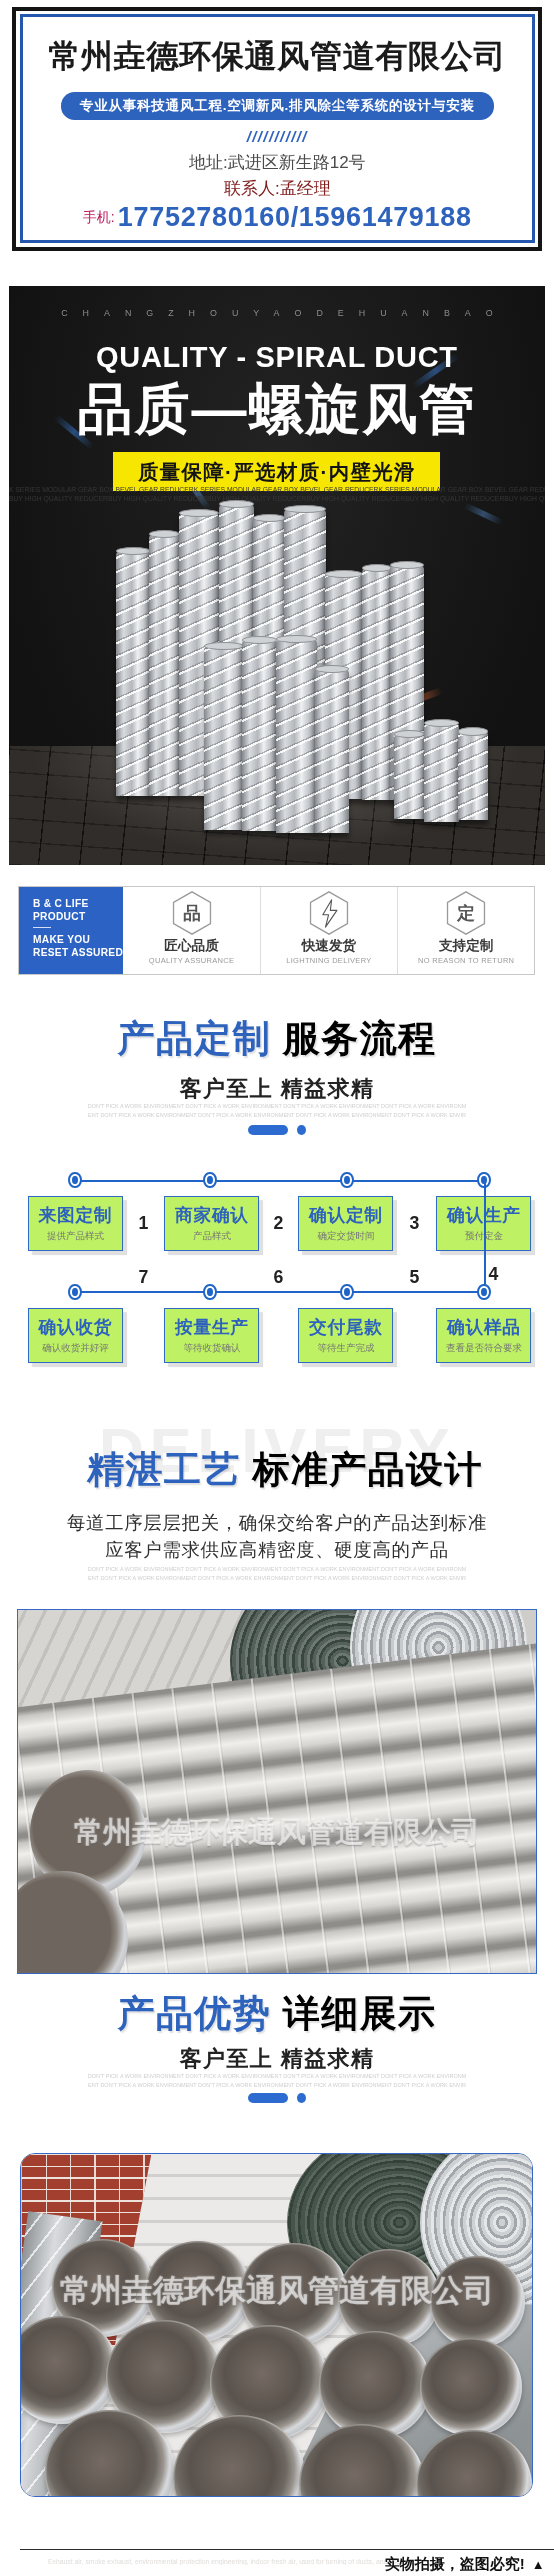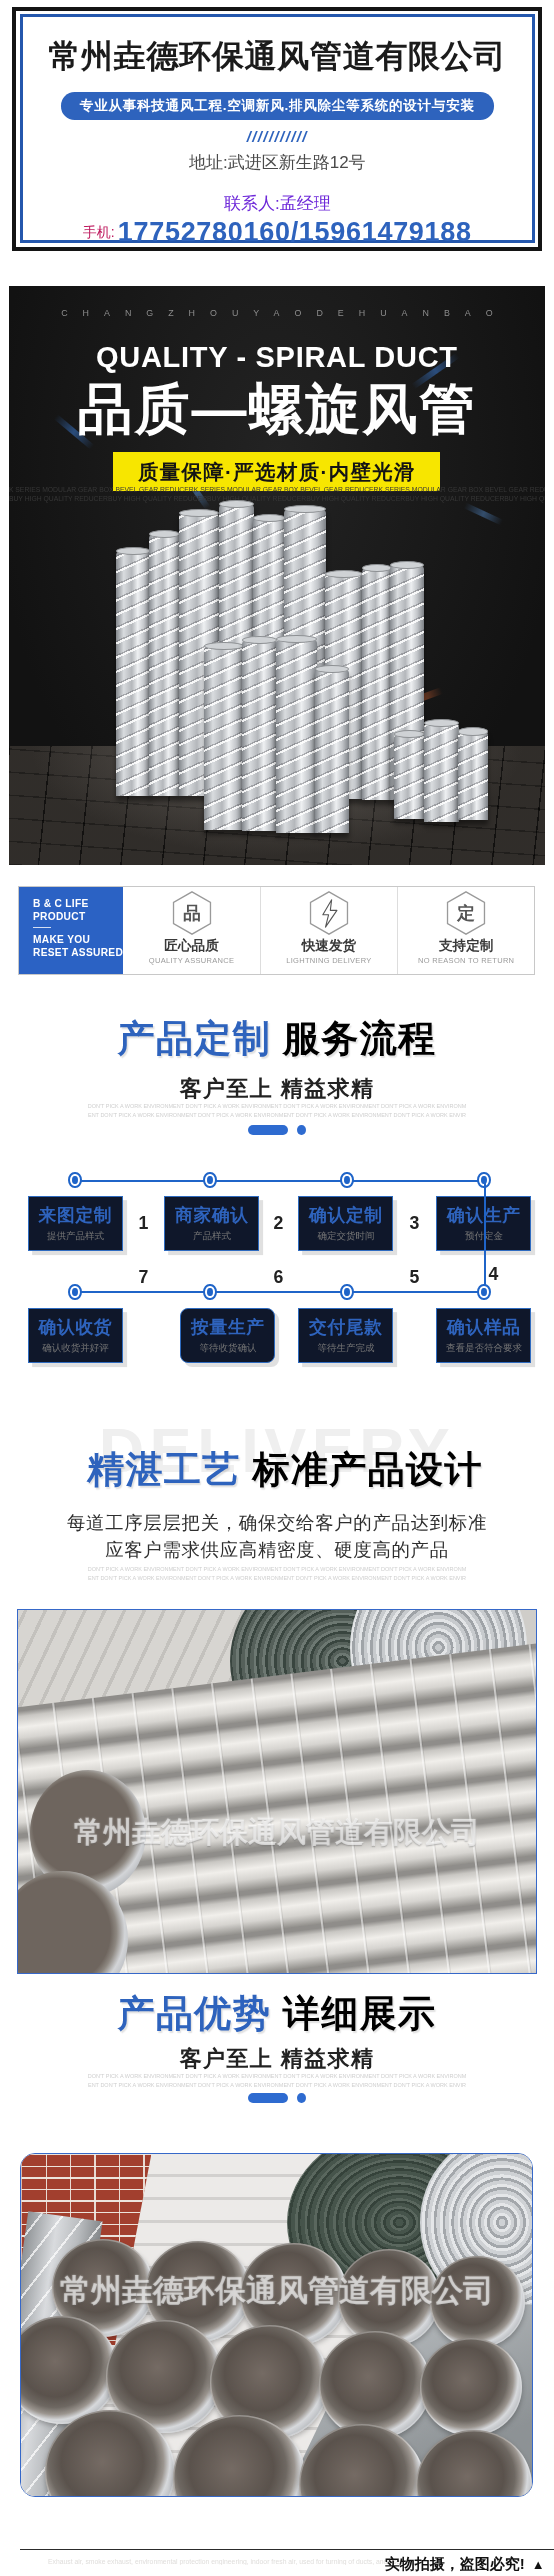--- a/index.html
+++ b/index.html
@@ -7,21 +7,21 @@
         font-family:"Liberation Sans","DejaVu Sans",sans-serif;}
 
   
   .hcard{position:absolute;top:6.8px;left:12.3px;width:530px;height:244px;border:4.1px solid #141414;box-sizing:border-box;background:#fff;}
   .hcard-inner{position:absolute;inset:3.4px;border:3.4px solid #2457ad;box-sizing:border-box;text-align:center;}
   .company{margin-top:17.7px;font-size:32px;font-weight:900;color:#1b1b1b;letter-spacing:0.7px;}
   .pill{display:inline-block;margin-top:13.6px;background:#2e63bd;color:#fff;font-size:13.6px;font-weight:700;
         padding:4.8px 19px;border-radius:13.6px;letter-spacing:0.7px;}
   .slashes{margin-top:8.2px;color:#2e63bd;font-size:15px;font-weight:800;font-style:italic;letter-spacing:1.4px;}
   .addr{margin-top:5.5px;font-size:17px;color:#4a4a4a;}
-  .contact{margin-top:18px;font-size:17px;color:#6d28d9;}
+  .contact{margin-top:3px;font-size:17px;color:#7f1d1d;}
   .phone-row{margin-top:2.7px;}
   .phone-label{font-size:14px;color:#be185d;vertical-align:4.1px;}
   .phone-nums{font-size:27px;font-weight:900;color:#2e63bd;letter-spacing:0.7px;}
 
   
   .hero{position:absolute;top:286px;left:8.9px;width:536px;height:579px;overflow:hidden;
         background:radial-gradient(ellipse at 50% 30%,#232323,#121212 75%);}
   .hero-letters{position:absolute;top:22px;width:100%;text-align:center;color:#8d8d8d;font-size:8.9px;
         letter-spacing:15px;text-indent:15px;white-space:nowrap;}
   .hero-en{position:absolute;top:55px;width:100%;text-align:center;color:#fff;font-size:29px;font-weight:800;letter-spacing:0.7px;}
@@ -69,21 +69,21 @@
   .bluedash{position:absolute;width:100%;text-align:center;}
   .bluedash .bar{display:inline-block;width:40px;height:10.2px;border-radius:5.5px;background:#2e6bd0;vertical-align:middle;}
   .bluedash .pt{display:inline-block;width:8.9px;height:10.2px;border-radius:50%;background:#2e6bd0;vertical-align:middle;margin-left:8.2px;}
 
   
   .flow{position:absolute;top:1155px;left:18.4px;width:517px;height:225px;}
   .fline{position:absolute;height:2px;background:#1f64c8;}
   .vline{position:absolute;width:2px;background:#1f64c8;}
   .node{position:absolute;width:13.6px;height:16.4px;border:2px solid #1f64c8;border-radius:50%;background:#fff;box-sizing:border-box;}
   .node i{position:absolute;left:2px;top:2px;width:5.5px;height:8.2px;border-radius:50%;background:#1f64c8;}
-  .fbox{position:absolute;width:95px;height:55px;background:#0f172a;border:1.4px solid #2e6bc0;box-sizing:border-box;
+  .fbox{position:absolute;width:95px;height:55px;background:#bef264;border:1.4px solid #2e6bc0;box-sizing:border-box;
         text-align:center;box-shadow:4.1px 4.1px 0 rgba(0,0,0,.12);}
   .fbox .t{font-size:17.7px;font-weight:900;color:#2e63bd;margin-top:6.1px;letter-spacing:0.7px;}
   .fbox .s{font-size:9.5px;color:#757575;margin-top:3.4px;}
   .fnum{position:absolute;font-size:17.7px;color:#222;font-weight:600;}
 
   
   .craft-wm{position:absolute;top:1414px;width:100%;text-align:center;font-size:63px;font-weight:900;
         color:#efefef;letter-spacing:5.5px;}
   .craft-line{position:absolute;width:100%;text-align:center;font-size:18.4px;color:#2f2f2f;letter-spacing:0.7px;}
 
@@ -264,21 +264,21 @@
       </div>
 
     <div class="fnum" style="left:120px;top:112px;">7</div>
     <div class="fnum" style="left:255px;top:112px;">6</div>
     <div class="fnum" style="left:391px;top:112px;">5</div>
 
     <div class="fbox" style="left:9.5px;top:153px;">
       <div class="t">确认收货</div>
       <div class="s">确认收货并好评</div>
     </div>
-    <div class="fbox" style="left:162px;top:153px;border-radius:8px;">
+    <div class="fbox" style="left:146px;top:153px;">
       <div class="t">按量生产</div>
       <div class="s">等待收货确认</div>
     </div>
     <div class="fbox" style="left:280px;top:153px;">
       <div class="t">交付尾款</div>
       <div class="s">等待生产完成</div>
     </div>
     <div class="fbox" style="left:418px;top:153px;">
       <div class="t">确认样品</div>
       <div class="s">查看是否符合要求</div>

